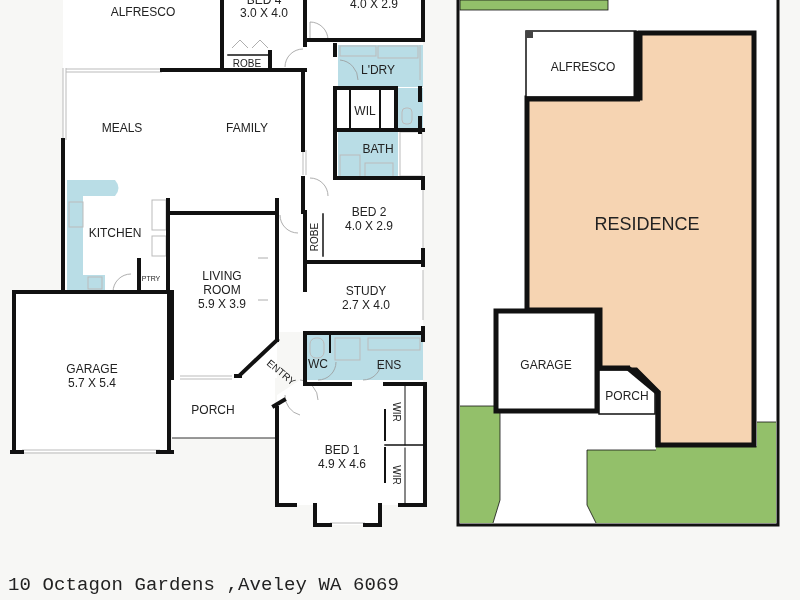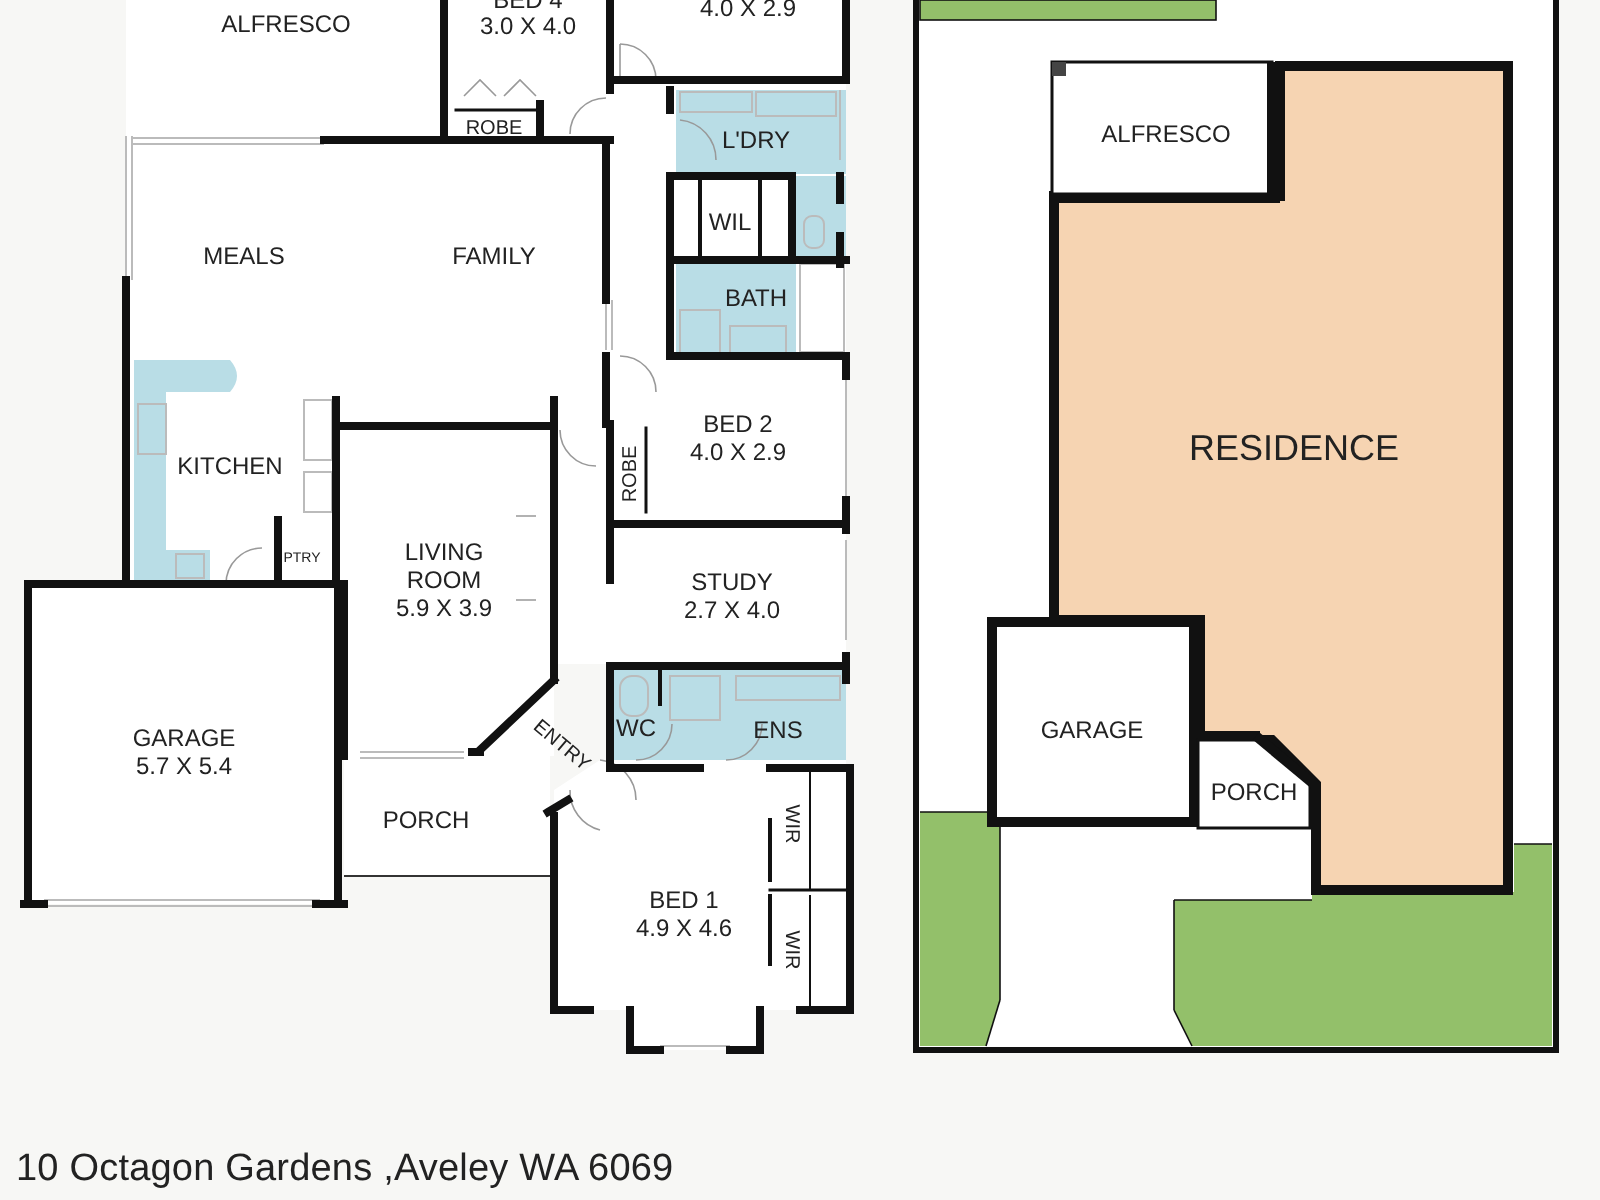--- a/index.html
+++ b/index.html
@@ -14,21 +14,21 @@
     .lbl { font-size: 12px; text-anchor: middle; }
     .lbl-sm { font-size: 10px; text-anchor: middle; }
     .lbl-xs { font-size: 7px; text-anchor: middle; }
     .lbl-big { font-size: 18px; text-anchor: middle; }
     .wall { stroke: #111; fill: none; stroke-linecap: square; }
     .thin { stroke: #bbb; fill: none; stroke-width: 1; }
     .door { stroke: #999; fill: none; stroke-width: 0.8; }
     .address {
       position: absolute; left: 8px; top: 574px;
       font-size: 19px; color: #222; letter-spacing: 0.1px;
-      font-family: Liberation Sans, sans-serif;
+      font-family: Liberation Mono, monospace;
     }
   </style>
 </head>
 <body>
 
 <svg id="stage" viewBox="0 0 800 600" xmlns="http://www.w3.org/2000/svg">
 
   <g>
 
     <rect x="63" y="0" width="360" height="300" fill="#ffffff"></rect>

